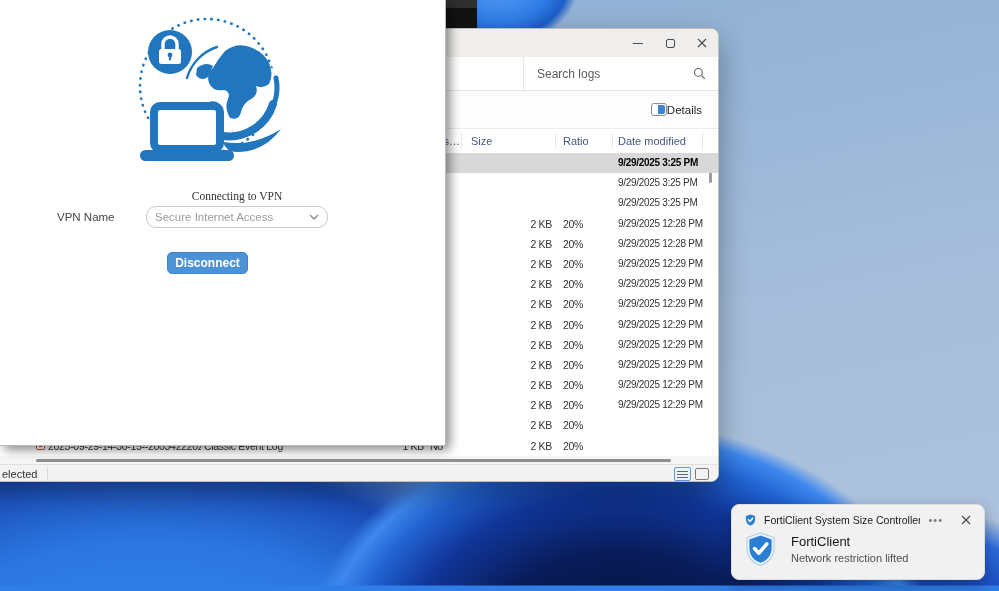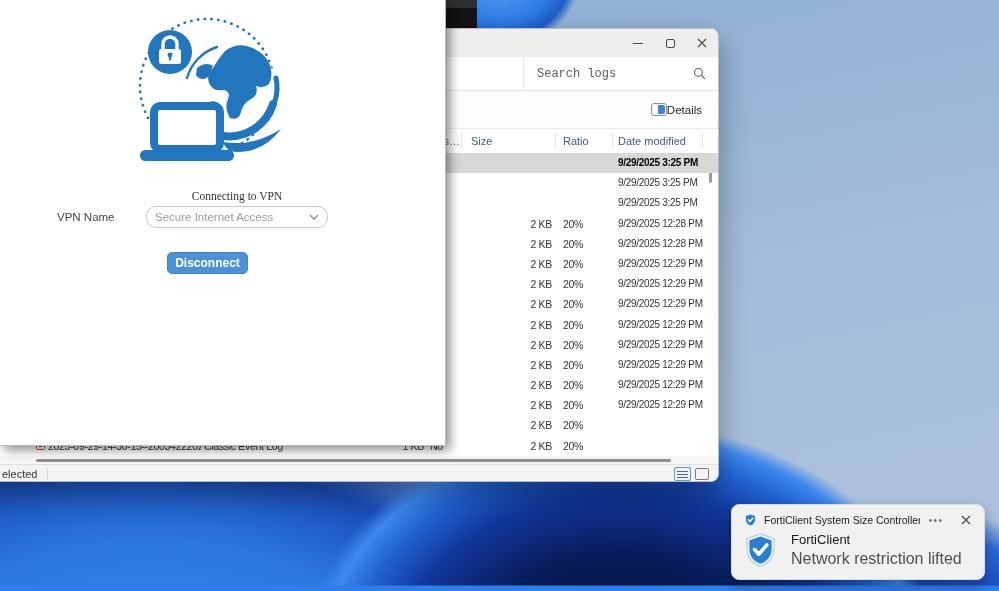--- a/index.html
+++ b/index.html
@@ -29,21 +29,21 @@
   .ex-titlebar{ height:28px; background:#efeeec; display:flex; justify-content:flex-end; }
   .cap-btn{ width:32px; height:28px; display:flex; align-items:center; justify-content:center; }
   .glyph-min{ width:10px; height:1px; background:#4c4c4c; }
   .glyph-max{ width:9px; height:9px; border:1px solid #4c4c4c; border-radius:2px; }
   .glyph-close svg{ display:block; }
 
   .ex-toolbar{ height:34px; display:flex; border-bottom:1px solid #e4e4e4; background:#fff; }
   .ex-addr{ width:583px; border-right:1px solid #e8e8e8; background:#fff; }
   .ex-search{ flex:1; display:flex; align-items:center; background:#fff; padding:0 12px 0 13px; }
   .ex-search input{ flex:1; border:none; outline:none; font-size:12px; color:#a16207;
-                    font-family:Liberation Mono, monospace; background:transparent; }
+                    font-family:Liberation Sans, sans-serif; background:transparent; }
   .ex-search input::placeholder{ color:#5c5c5c; opacity:1; }
 
   .ex-commandbar{ height:38px; background:#fdfdfd; border-bottom:1px solid #ebebeb;
                   display:flex; align-items:center; justify-content:flex-end; padding-right:8px; }
   .details-btn{ display:flex; align-items:center; padding:5px 8px; border-radius:4px;
                 background:transparent; border:none; cursor:default; font-size:11.5px; color:#1f1f1f;
                 font-family:inherit; }
   .details-ico{ width:16px; height:13px; border:1px solid #8f8f8f; border-radius:3px; position:relative; background:#fff; }
   .details-ico::after{ content:""; position:absolute; right:1px; top:1px; bottom:1px; width:7px; background:#3b82d8; border-radius:0 2px 2px 0; }
 
@@ -111,21 +111,21 @@
   
   .toast{ position:absolute; left:731px; top:504px; width:254px; height:76px; z-index:5;
           background:#f1f1f1; border:1px solid #dcdcdc; border-radius:8px;
           box-shadow:0 6px 16px rgba(0,0,0,.28); overflow:hidden; }
   .toast-header{ display:flex; align-items:center; gap:8px; padding:9px 13px 0 13px; }
   .toast-app{ flex:1; font-size:10.5px; color:#1a1a1a; white-space:nowrap; overflow:hidden; }
   .toast-more{ color:#777; font-size:11px; letter-spacing:1px; margin-right:10px; }
   .toast-close svg{ display:block; }
   .toast-body{ display:flex; align-items:center; gap:15px; padding:6px 12px 0 13px; }
   .toast-title{ font-size:13px; color:#161616; }
-  .toast-msg{ font-size:16px; color:#4f4f4f; margin-top:3px; }
+  .toast-msg{ font-size:11px; color:#4f4f4f; margin-top:3px; }
 </style>
 </head>
 <body>
 
 <div class="wallpaper"></div>
 
 <div class="explorer">
   <div class="ex-titlebar">
     <div class="cap-btn">
         <span class="glyph-min"></span>

